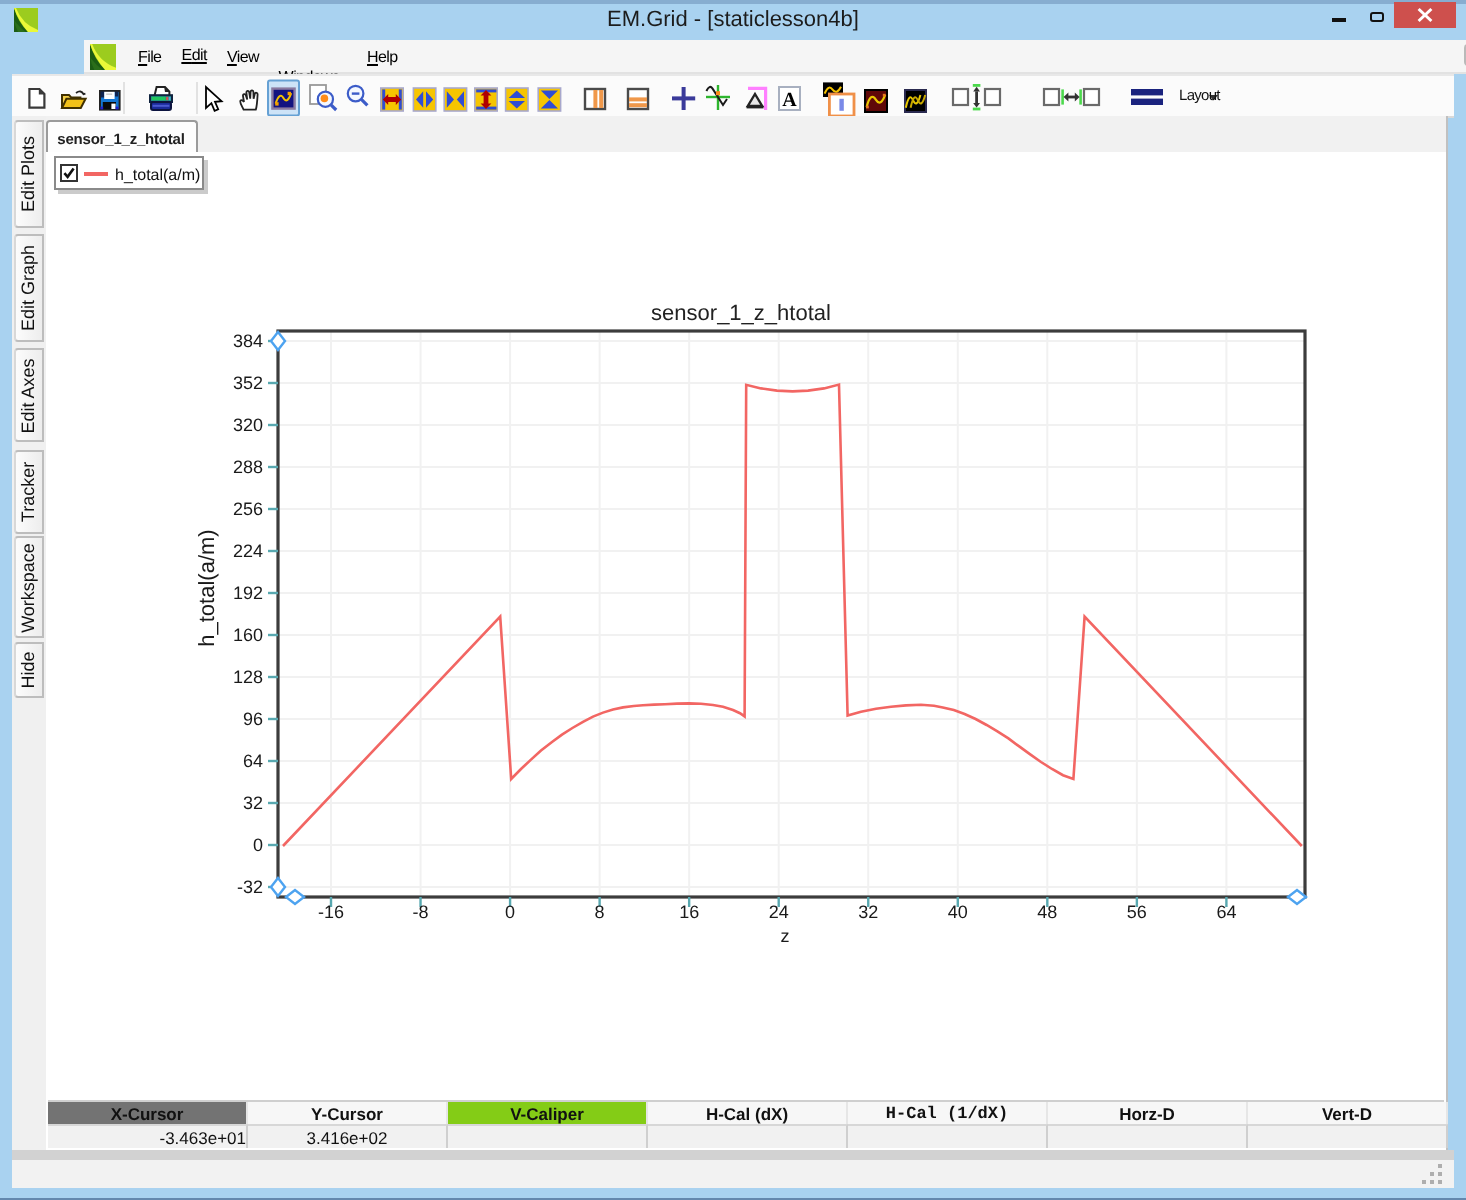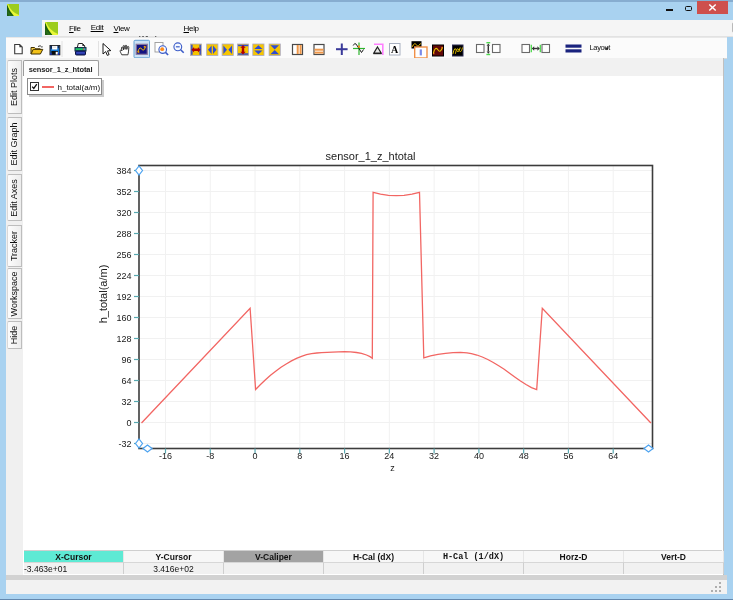--- a/index.html
+++ b/index.html
@@ -11,20 +11,21 @@
 <div class="abs" style="left:0;top:0;width:733px;height:2px;background:#87add0;"></div>
 <div class="abs" style="left:0;top:598.5px;width:733px;height:1.5px;background:#6488ae;"></div>
 
 <div class="abs" style="left:0;top:0;width:733px;height:20px;">
   <svg class="abs" style="left:7px;top:4px;" width="12" height="12" viewBox="0 0 12 12">
     <rect width="12" height="12" fill="#9ccc1e"></rect>
     <path d="M0,0 L0,12 L7,12 Q2,7 0,0 Z" fill="#1c5c14"></path>
     <path d="M1,0 Q4,8 12,11 L12,12 L7,12 Q2,6 0,0 Z" fill="#eaf838"></path>
     <path d="M0,6 Q3,10 6,12 L2,12 Q0.5,9 0,6 Z" fill="#2a6e1a"></path>
   </svg>
+  <div class="abs" style="left:0;top:3.5px;width:733px;text-align:center;font-size:11px;color:#1c1c1c;">EM.Grid - [staticlesson4b]</div>
   <div class="abs" style="left:666px;top:8.5px;width:6.5px;height:2px;background:#111;"></div>
   <div class="abs" style="left:684.5px;top:5.5px;width:5.5px;height:3px;border:1.2px solid #111;border-radius:1.5px;"></div>
   <div class="abs" style="left:696.5px;top:1px;width:31px;height:13px;background:#ce504d;">
       <svg style="display:block" width="31" height="13">
         <path d="M12.3,3.5 L18.7,9.5 M18.7,3.5 L12.3,9.5" stroke="#fff" stroke-width="1.5"></path>
       </svg>
     </div>
 </div>
 
 <div class="abs" style="left:6px;top:20px;width:721px;height:16px;background:#f5f5f5;border-bottom:1px solid #e2e2e2;margin-left:36px;">
@@ -352,25 +353,25 @@
   <polyline fill="none" stroke="#f26663" stroke-width="1.3" points="141,423 249.6,308.3 255.1,389.5 260,384.5 265,379.8 270,375.3 275.5,371 280.5,367.3 285.7,364 291,360.9 296,358.3 301,356.3 306,354.7 311,353.7 316.4,353 321,352.6 326.6,352.3 332,352.1 338,351.8 344,351.7 350,351.9 356,352.5 361,353.4 366,355 369.5,356.6 371.8,358.2 372.6,192.4 380,194.2 388,195.3 395.8,195.7 403.5,195.3 411.5,194.2 419,192.3 423.3,357.8 430,355.9 437.5,354.4 445,353.4 452.5,352.7 460,352.4 466.5,352.9 470.9,353.7 476.4,355 481.8,357 487.3,359.5 492.8,362.5 498.2,365.7 503.7,369.2 509.1,373.2 514.6,377.2 520,381 525.5,384.5 531,387.6 536.2,389.5 541.8,308.3 650.4,423"></polyline>
   <g id="handles" fill="#fff" stroke="#4da3f0" stroke-width="1.2">
       <path d="M 135 170.5 L 138.5 166 L 142 170.5 L 138.5 175 Z"></path>
       <path d="M 135 443.5 L 138.5 439 L 142 443.5 L 138.5 448 Z"></path>
       <path d="M 142.5 448.5 L 147 445 L 151.5 448.5 L 147 452 Z"></path>
       <path d="M 643.5 448.5 L 648 445 L 652.5 448.5 L 648 452 Z"></path>
     </g>
 </svg>
 
 <div class="abs" style="left:24px;top:550px;width:698px;height:22px;border-top:1px solid #cfcfcf;">
-    <div class="abs" style="left:0px;top:0;width:99px;height:11px;font-size:8.5px;font-weight:bold;color:#111;text-align:center;line-height:12px;border-right:1px solid #e6e6e6;background:#5eead4;">X-Cursor</div>
-    <div class="abs" style="left:0px;top:11px;width:99px;height:11px;font-size:8.5px;color:#111;text-align:left;line-height:12px;background:#f1f1f1;border-top:1px solid #d7d7d7;border-right:1px solid #cfcfcf;">-3.463e+01</div>
+    <div class="abs" style="left:0px;top:0;width:99px;height:11px;font-size:8.5px;font-weight:bold;color:#111;text-align:center;line-height:12px;border-right:1px solid #e6e6e6;background:#737373;">X-Cursor</div>
+    <div class="abs" style="left:0px;top:11px;width:99px;height:11px;font-size:8.5px;color:#111;text-align:right;line-height:12px;background:#f1f1f1;border-top:1px solid #d7d7d7;border-right:1px solid #cfcfcf;">-3.463e+01</div>
     <div class="abs" style="left:100px;top:0;width:99px;height:11px;font-size:8.5px;font-weight:bold;color:#111;text-align:center;line-height:12px;border-right:1px solid #e6e6e6;background:#f7f7f7;">Y-Cursor</div>
     <div class="abs" style="left:100px;top:11px;width:99px;height:11px;font-size:8.5px;color:#111;text-align:center;line-height:12px;background:#f1f1f1;border-top:1px solid #d7d7d7;border-right:1px solid #cfcfcf;">3.416e+02</div>
-    <div class="abs" style="left:200px;top:0;width:99px;height:11px;font-size:8.5px;font-weight:bold;color:#111;text-align:center;line-height:12px;border-right:1px solid #e6e6e6;background:#a3a3a3;">V-Caliper</div>
+    <div class="abs" style="left:200px;top:0;width:99px;height:11px;font-size:8.5px;font-weight:bold;color:#111;text-align:center;line-height:12px;border-right:1px solid #e6e6e6;background:#84cc16;">V-Caliper</div>
     <div class="abs" style="left:200px;top:11px;width:99px;height:11px;font-size:8.5px;color:#111;text-align:center;line-height:12px;background:#f1f1f1;border-top:1px solid #d7d7d7;border-right:1px solid #cfcfcf;"></div>
     <div class="abs" style="left:300px;top:0;width:99px;height:11px;font-size:8.5px;font-weight:bold;color:#111;text-align:center;line-height:12px;border-right:1px solid #e6e6e6;background:#f7f7f7;">H-Cal (dX)</div>
     <div class="abs" style="left:300px;top:11px;width:99px;height:11px;font-size:8.5px;color:#111;text-align:center;line-height:12px;background:#f1f1f1;border-top:1px solid #d7d7d7;border-right:1px solid #cfcfcf;"></div>
     <div class="abs" style="left:400px;top:0;width:99px;height:11px;font-size:8.5px;font-weight:bold;color:#111;text-align:center;line-height:12px;border-right:1px solid #e6e6e6;background:#f7f7f7;font-family:Liberation Mono, monospace;">H-Cal (1/dX)</div>
     <div class="abs" style="left:400px;top:11px;width:99px;height:11px;font-size:8.5px;color:#111;text-align:center;line-height:12px;background:#f1f1f1;border-top:1px solid #d7d7d7;border-right:1px solid #cfcfcf;"></div>
     <div class="abs" style="left:500px;top:0;width:99px;height:11px;font-size:8.5px;font-weight:bold;color:#111;text-align:center;line-height:12px;border-right:1px solid #e6e6e6;background:#f7f7f7;">Horz-D</div>
     <div class="abs" style="left:500px;top:11px;width:99px;height:11px;font-size:8.5px;color:#111;text-align:center;line-height:12px;background:#f1f1f1;border-top:1px solid #d7d7d7;border-right:1px solid #cfcfcf;"></div>
     <div class="abs" style="left:600px;top:0;width:99px;height:11px;font-size:8.5px;font-weight:bold;color:#111;text-align:center;line-height:12px;border-right:1px solid #e6e6e6;background:#f7f7f7;">Vert-D</div>
     <div class="abs" style="left:600px;top:11px;width:99px;height:11px;font-size:8.5px;color:#111;text-align:center;line-height:12px;background:#f1f1f1;border-top:1px solid #d7d7d7;border-right:1px solid #cfcfcf;"></div>
   </div>

